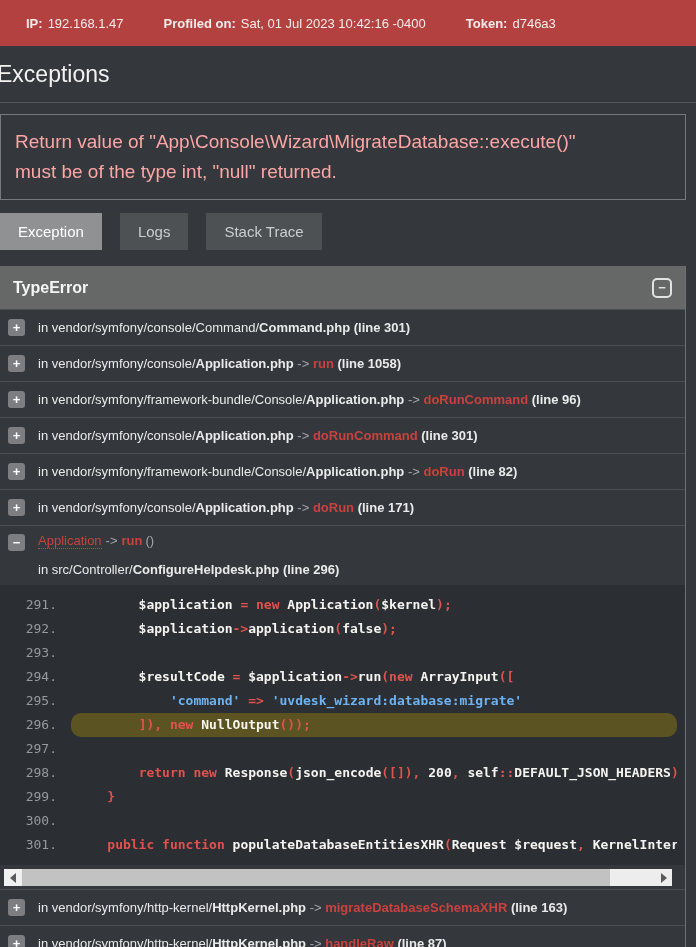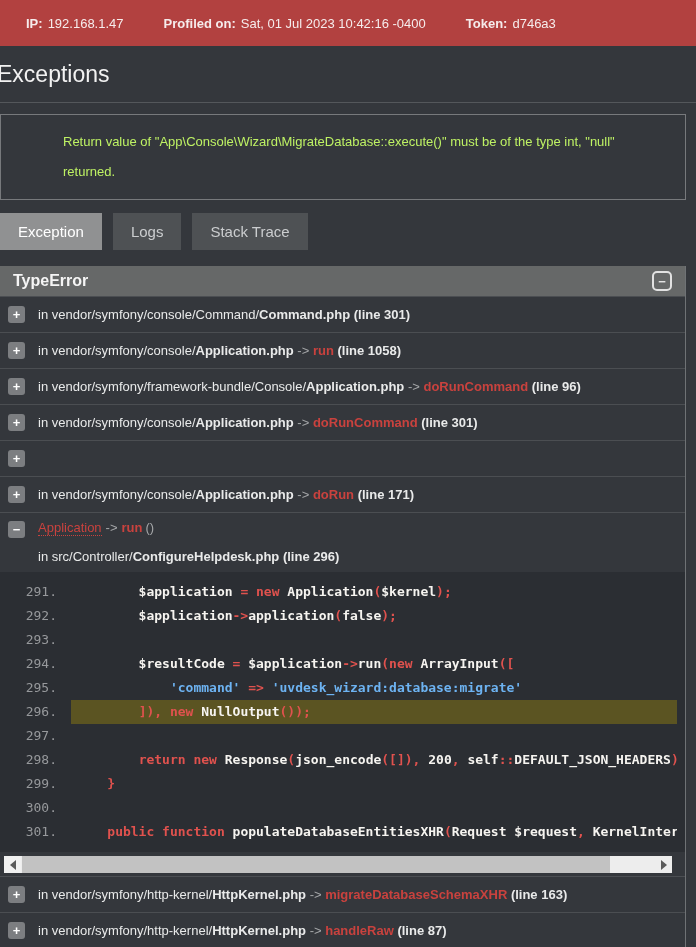--- a/index.html
+++ b/index.html
@@ -27,40 +27,39 @@
     border-bottom:1px solid #54575b;
   }
 
   
   .error-box {
     margin-top:11px; width:686px;
     border:1px solid #77797c;
     padding:12px 14px;
   }
   .error-box p {
-    color:#bef264; font-size:13px; line-height:30px;
+    color:#fca5a5; font-size:19px; line-height:30px;
     padding-right:56px;
-    margin-left:48px;
-  }
-
-  
-  .tabs { margin-top:13px; display:flex; gap:11px; }
+  }
+
+  
+  .tabs { margin-top:13px; display:flex; gap:18px; }
   .tab {
     border:none; cursor:pointer;
     padding:0 18px; height:37px;
     background:#4e5154; color:#cbcdcf;
     font-family:"Liberation Sans", sans-serif; font-size:15px;
   }
   .tab.active { background:#909192; color:#ffffff; }
 
   
   .panel { margin-top:16px; width:686px; border-right:1px solid #6f7275; }
 
   .panel-header {
-    height:30px; background:#666868;
+    height:43px; background:#666868;
     display:flex; align-items:center; justify-content:space-between;
     padding:0 13px;
     font-size:16px; font-weight:bold; color:#f5f5f5;
   }
   .collapse-box {
     width:20px; height:20px;
     border:2px solid #e2e2e2; border-radius:5px;
     display:flex; align-items:center; justify-content:center;
     font-size:13px; font-weight:bold; color:#e2e2e2;
     cursor:pointer; line-height:1;
@@ -107,21 +106,21 @@
     font-family:"DejaVu Sans Mono", monospace;
     font-size:13px; font-weight:bold; line-height:24px;
     overflow:hidden;
   }
   .code-line { display:flex; white-space:pre; }
   .ln {
     flex:0 0 63px; text-align:right; padding-right:14px;
     color:#97999c; font-weight:normal;
   }
   .code { flex:1 1 auto; padding-left:5px; overflow:hidden; }
-  .code-line.hl .code { background:#5b5422; }
+  .code-line.hl .code { background:#5b5422;border-radius:10px; }
   .tok-p { color:#f6f4f0; }
   .tok-k { color:#e0524e; }
   .tok-s { color:#6db3f2;text-align:right; }
 
   
   .hscroll {
     margin:4px 13px 3px 4px; height:17px;
     background:#ededed; position:relative;
     display:flex; align-items:center;
   }
@@ -192,20 +191,21 @@
       <div class="trace-row">
         <span class="toggle-icon">+</span>
         <span class="frame-text"><span class="path">in vendor/symfony/framework-bundle/Console/</span><span class="file">Application.php</span><span class="arrow"> -&gt; </span><span class="method">doRunCommand</span><span class="lineref"> (line 96)</span></span>
       </div>
       <div class="trace-row">
         <span class="toggle-icon">+</span>
         <span class="frame-text"><span class="path">in vendor/symfony/console/</span><span class="file">Application.php</span><span class="arrow"> -&gt; </span><span class="method">doRunCommand</span><span class="lineref"> (line 301)</span></span>
       </div>
       <div class="trace-row">
         <span class="toggle-icon">+</span>
+        <span class="frame-text"><span class="path">in vendor/symfony/framework-bundle/Console/</span><span class="file">Application.php</span><span class="arrow"> -&gt; </span><span class="method">doRun</span><span class="lineref"> (line 82)</span></span>
       </div>
       <div class="trace-row">
         <span class="toggle-icon">+</span>
         <span class="frame-text"><span class="path">in vendor/symfony/console/</span><span class="file">Application.php</span><span class="arrow"> -&gt; </span><span class="method">doRun</span><span class="lineref"> (line 171)</span></span>
       </div>
     </div>
 
   <div class="expanded">
     <span class="toggle-icon">−</span>
     <span>

